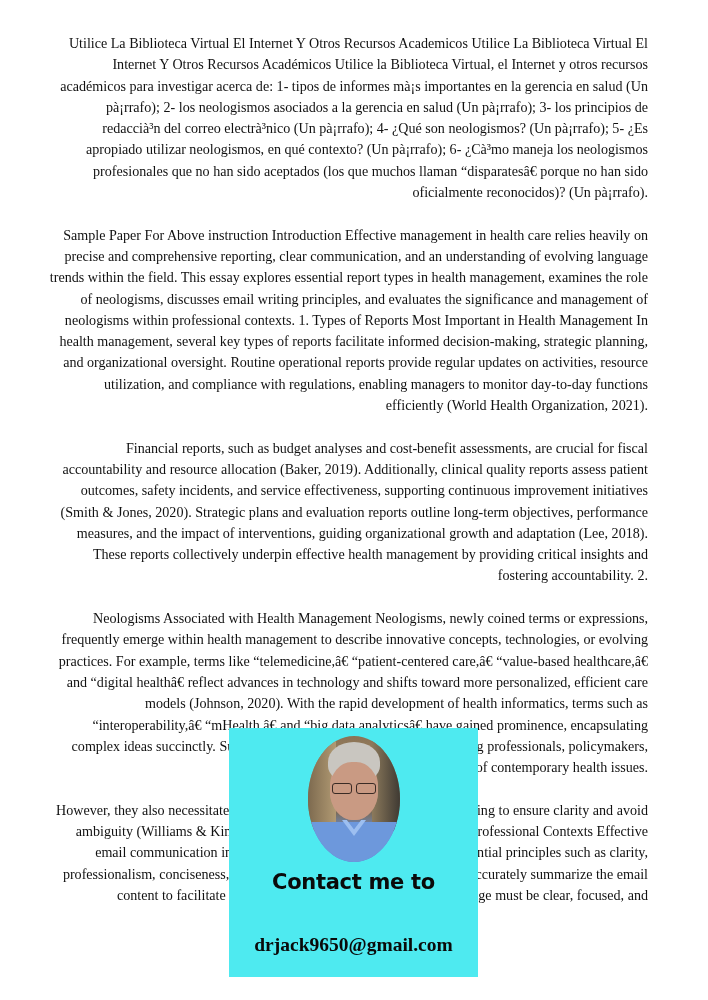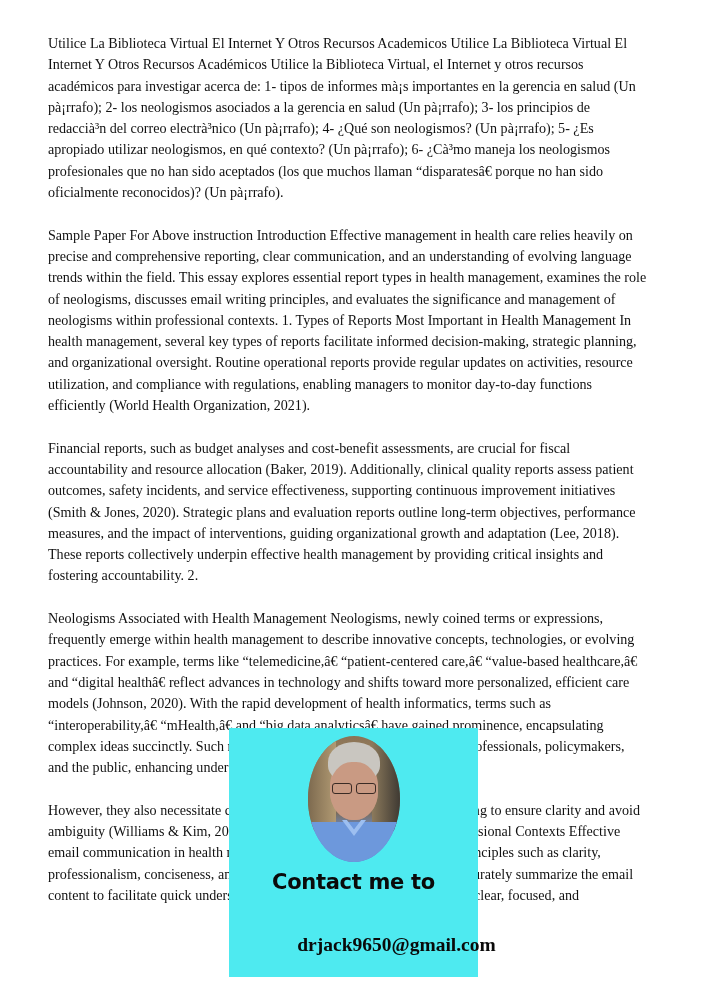--- a/index.html
+++ b/index.html
@@ -19,20 +19,21 @@
       position: absolute;
       left: 48px;
       top: 33px;
       width: 600px;
     }
     .para {
       font-size: 14.1px;
       line-height: 21.3px;
       margin: 0 0 21.3px 0;
       white-space: pre-line;
+      text-align: right;
     }
     .overlay {
       position: absolute;
       left: 229px;
       top: 728px;
       width: 249px;
       height: 249px;
       background: #4eeaf0;
     }
     .portrait {
@@ -99,21 +100,20 @@
       position: absolute;
       left: 0;
       top: 204px;
       width: 249px;
       text-align: center;
       font-family: "Liberation Serif", "DejaVu Serif", serif;
       font-weight: bold;
       font-size: 19.5px;
       line-height: 26px;
       color: #0a0a0a;
-      padding-left: 43px;
     }
   </style>
 </head>
 <body>
 
 <div class="page">
   <p class="para">Utilice La Biblioteca Virtual El Internet Y Otros Recursos Academicos Utilice La Biblioteca Virtual El Internet Y Otros Recursos Académicos Utilice la Biblioteca Virtual, el Internet y otros recursos académicos para investigar acerca de: 1- tipos de informes mà¡s importantes en la gerencia en salud (Un pà¡rrafo); 2- los neologismos asociados a la gerencia en salud (Un pà¡rrafo); 3- los principios de redaccià³n del correo electrà³nico (Un pà¡rrafo); 4- ¿Qué son neologismos? (Un pà¡rrafo); 5- ¿Es apropiado utilizar neologismos, en qué contexto? (Un pà¡rrafo); 6- ¿Cà³mo maneja los neologismos profesionales que no han sido aceptados (los que muchos llaman “disparatesâ€ porque no han sido oficialmente reconocidos)? (Un pà¡rrafo).</p>
   <p class="para">Sample Paper For Above instruction Introduction Effective management in health care relies heavily on precise and comprehensive reporting, clear communication, and an understanding of evolving language trends within the field. This essay explores essential report types in health management, examines the role of neologisms, discusses email writing principles, and evaluates the significance and management of neologisms within professional contexts. 1. Types of Reports Most Important in Health Management In health management, several key types of reports facilitate informed decision-making, strategic planning, and organizational oversight. Routine operational reports provide regular updates on activities, resource utilization, and compliance with regulations, enabling managers to monitor day-to-day functions efficiently (World Health Organization, 2021).</p>
   <p class="para">Financial reports, such as budget analyses and cost-benefit assessments, are crucial for fiscal accountability and resource allocation (Baker, 2019). Additionally, clinical quality reports assess patient outcomes, safety incidents, and service effectiveness, supporting continuous improvement initiatives (Smith &amp; Jones, 2020). Strategic plans and evaluation reports outline long-term objectives, performance measures, and the impact of interventions, guiding organizational growth and adaptation (Lee, 2018). These reports collectively underpin effective health management by providing critical insights and fostering accountability. 2.</p>
   <p class="para">Neologisms Associated with Health Management Neologisms, newly coined terms or expressions, frequently emerge within health management to describe innovative concepts, technologies, or evolving practices. For example, terms like “telemedicine,â€ “patient-centered care,â€ “value-based healthcare,â€ and “digital healthâ€ reflect advances in technology and shifts toward more personalized, efficient care models (Johnson, 2020). With the rapid development of health informatics, terms such as “interoperability,â€ “mHealth,â€ and “big data analyticsâ€ have gained prominence, encapsulating complex ideas succinctly. Such neologisms aid in communication among professionals, policymakers, and the public, enhancing understanding of contemporary health issues.</p>

